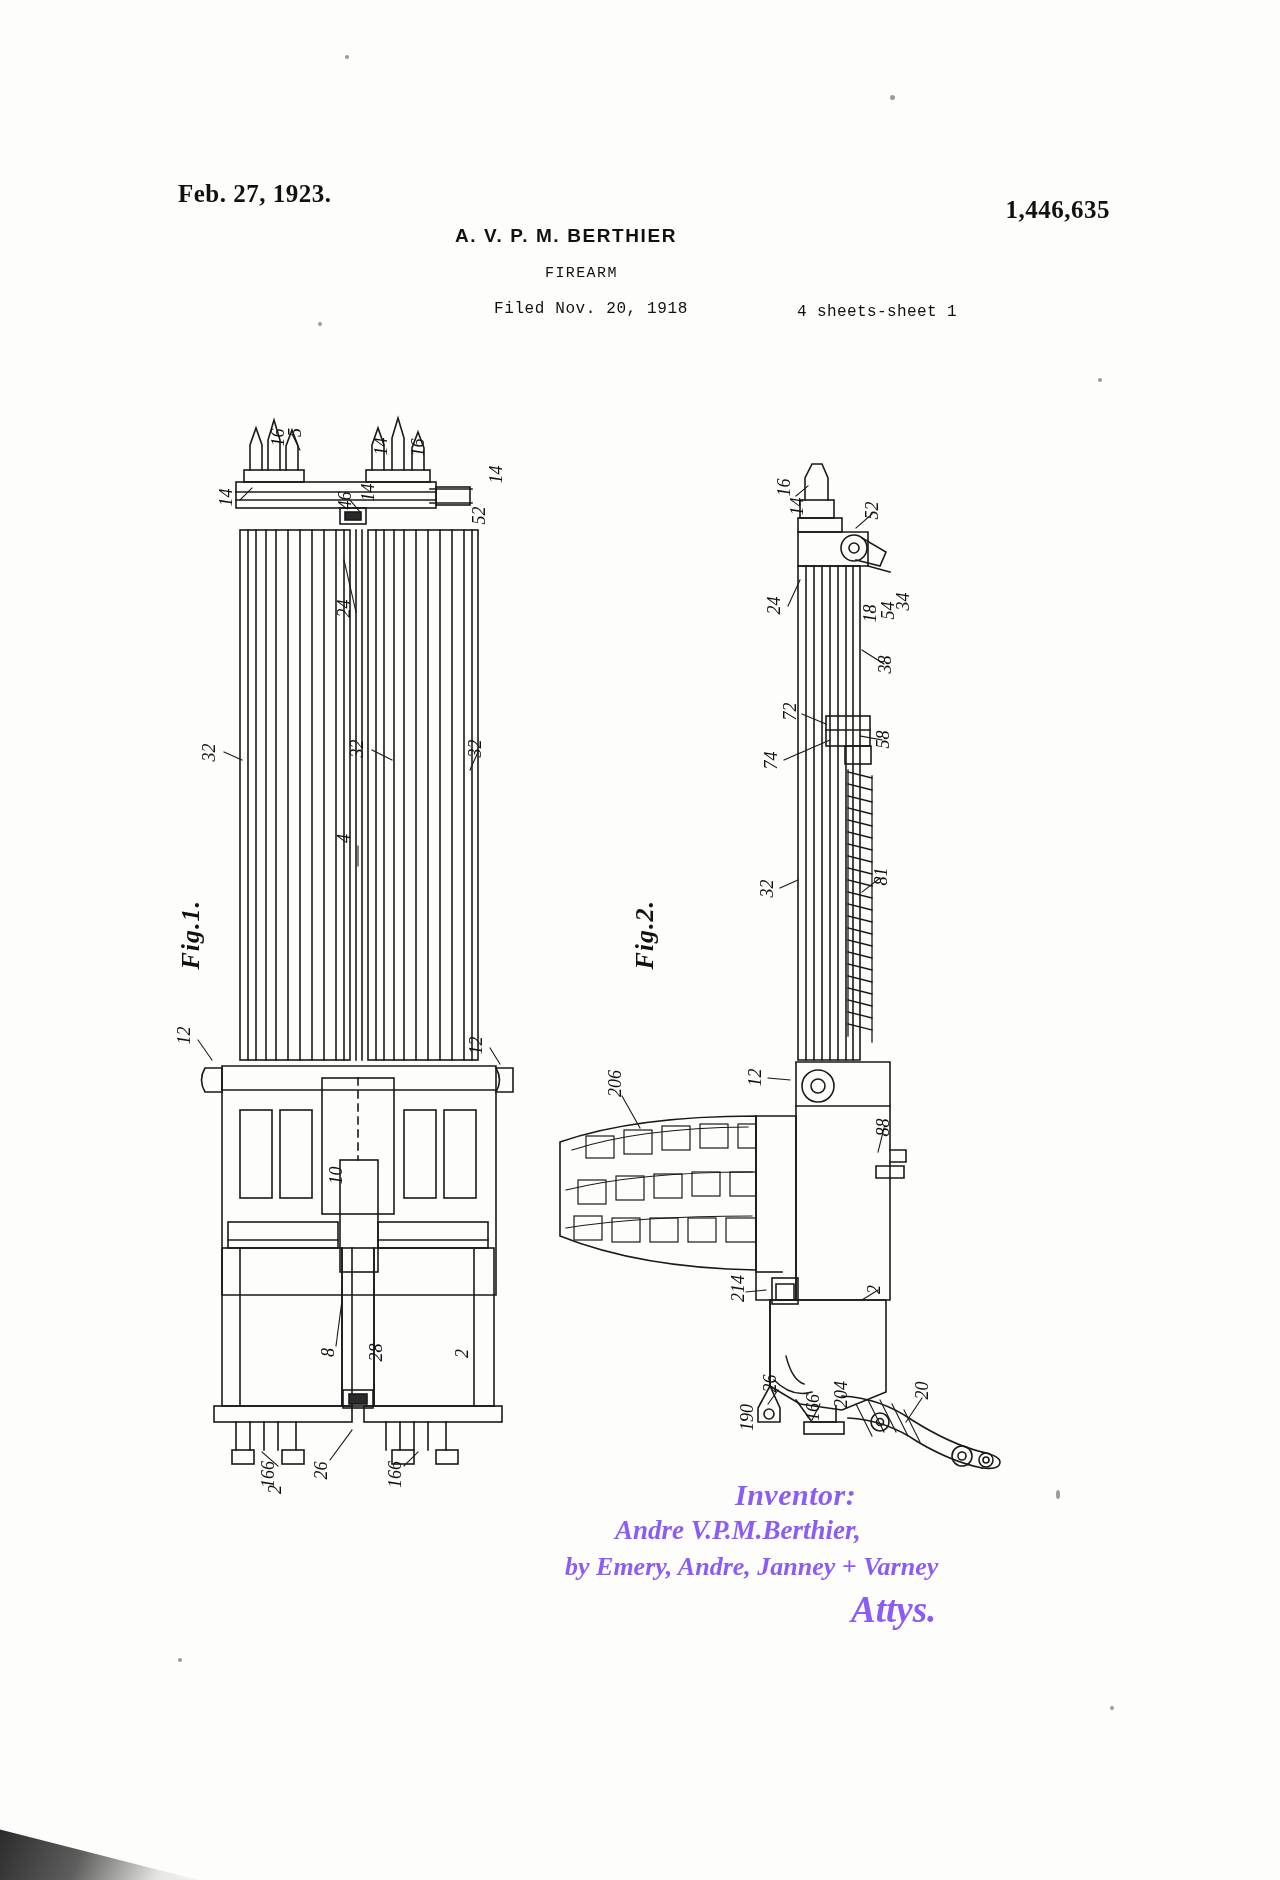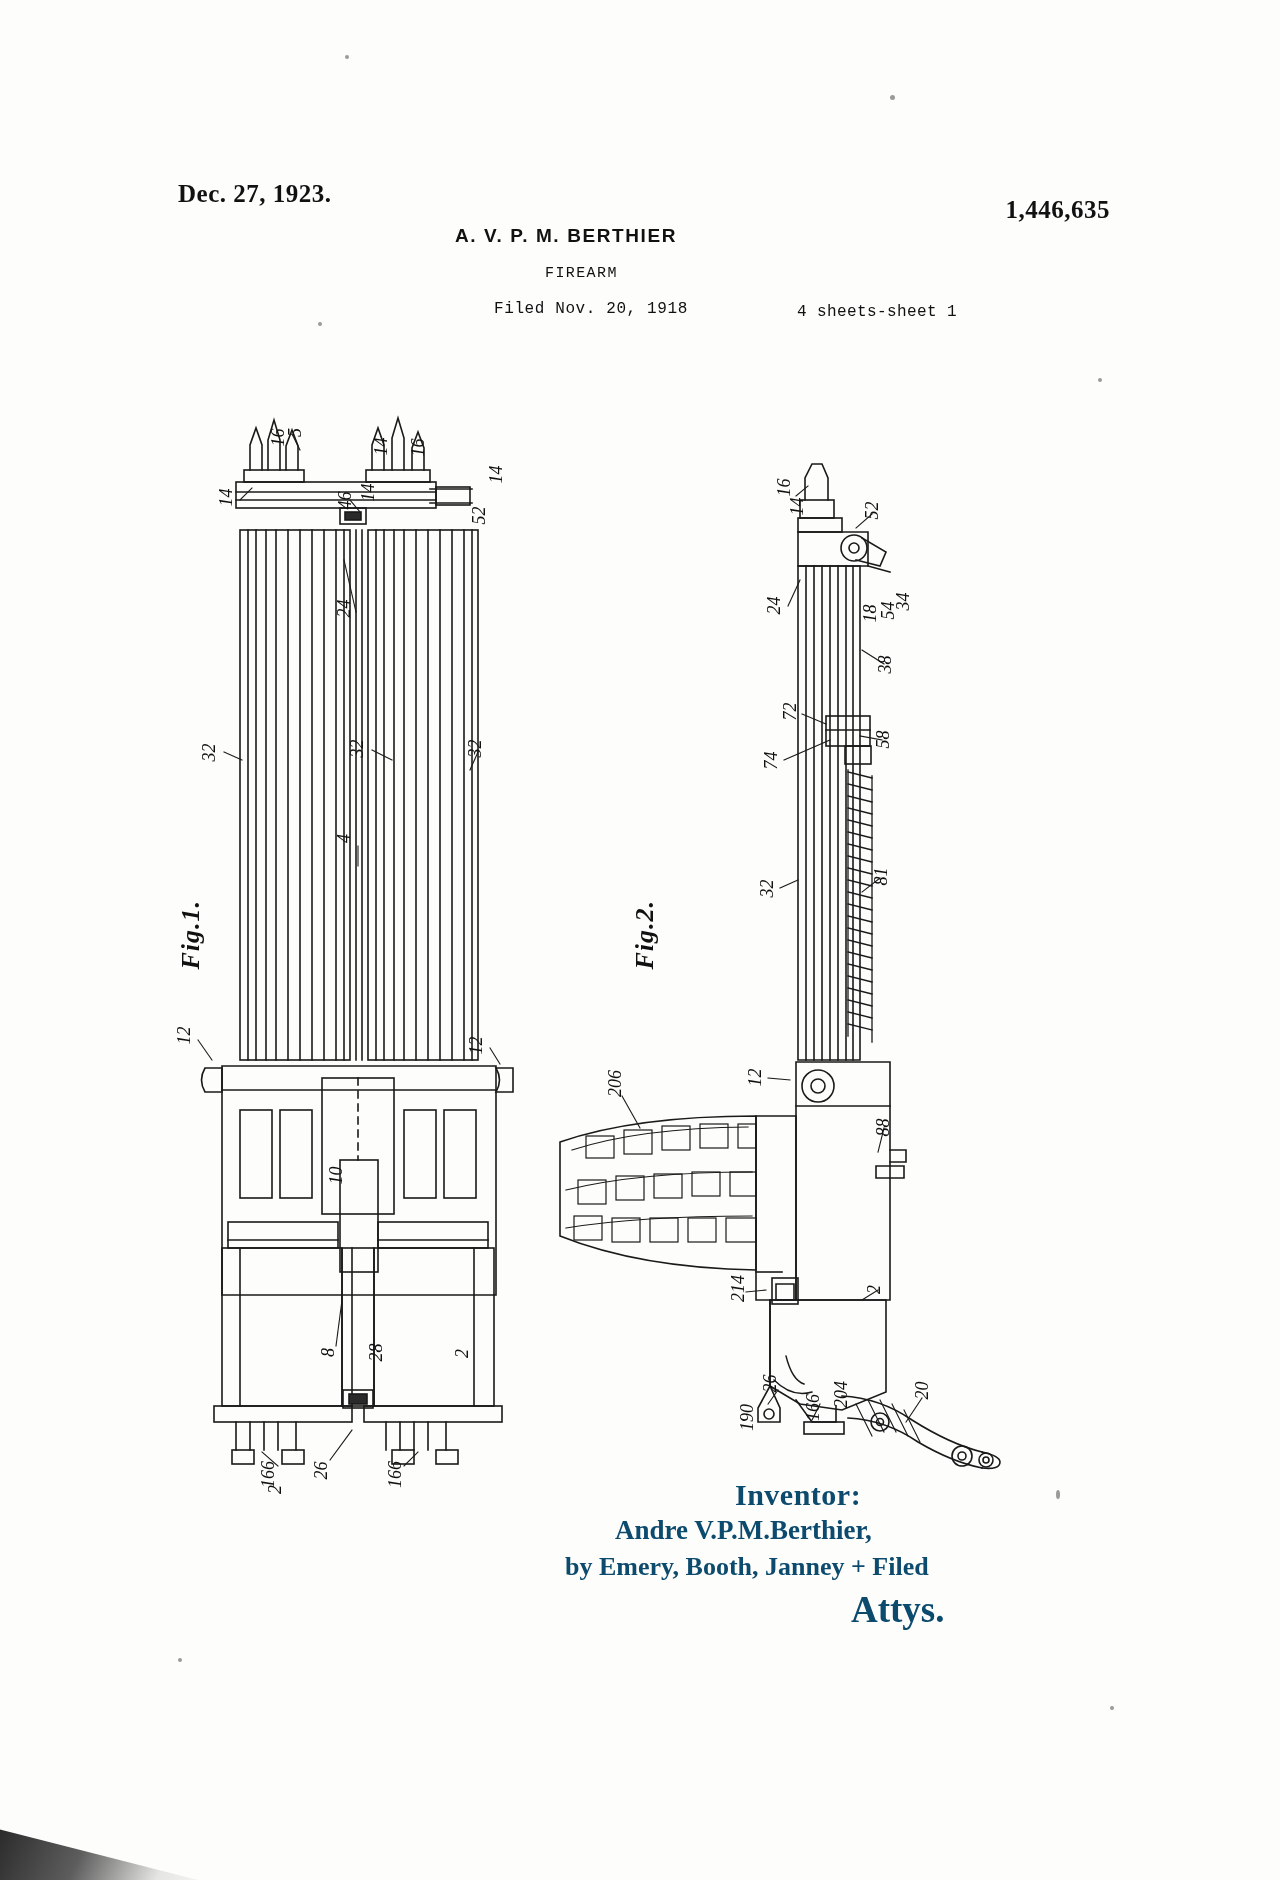--- a/index.html
+++ b/index.html
@@ -107,22 +107,23 @@
     left: 0;
     top: 0;
     width: 1280px;
     height: 1880px;
   }
 
   
   .sig {
     position: absolute;
     font-family: "Liberation Serif", serif;
+    font-style: italic;
     white-space: nowrap;
-    color: #0c4a6e;
+    color: #8b5cf6;
   }
   #sig-inventor-label {
     left: 735px; top: 1478px;
     font-size: 30px;
     font-weight: bold;
     letter-spacing: 0.5px;
   }
   #sig-inventor-name {
     left: 615px; top: 1515px;
     font-size: 27px;
@@ -153,21 +154,21 @@
     position: absolute;
     background: #9a9a9a;
     border-radius: 50%;
   }
 </style>
 </head>
 <body>
 
 <div class="page">
 
-  <div class="hdr-date">Dec. 27, 1923.</div>
+  <div class="hdr-date">Feb. 27, 1923.</div>
   <div class="hdr-number">1,446,635</div>
   <div class="hdr-author">A. V. P. M. BERTHIER</div>
   <div class="hdr-title">FIREARM</div>
   <div class="hdr-filed">Filed Nov. 20, 1918</div>
   <div class="hdr-sheets">4 sheets-sheet 1</div>
 
   <svg class="drawing" viewBox="0 0 1280 1880">
     <g stroke="#1a1a1a" fill="none" stroke-width="1.6" stroke-linecap="square">
 
       <g>
@@ -440,21 +441,21 @@
       <div class="ref" style="left: 870px; top: 1279px;">2</div>
       <div class="ref" style="left: 761px; top: 1373px;">26</div>
       <div class="ref" style="left: 734px; top: 1407px;">190</div>
       <div class="ref" style="left: 800px; top: 1397px;">166</div>
       <div class="ref" style="left: 828px; top: 1384px;">204</div>
       <div class="ref" style="left: 913px; top: 1380px;">20</div>
     </div>
 
   <div class="sig" id="sig-inventor-label">Inventor:</div>
   <div class="sig" id="sig-inventor-name">Andre V.P.M.Berthier,</div>
-  <div class="sig" id="sig-attorneys">by Emery, Booth, Janney + Filed</div>
+  <div class="sig" id="sig-attorneys">by Emery, Andre, Janney + Varney</div>
   <div class="sig" id="sig-attys-label">Attys.</div>
 
   <div class="smudge"></div>
   <div class="speck" style="left:345px;top:55px;width:4px;height:4px;"></div>
   <div class="speck" style="left:890px;top:95px;width:5px;height:5px;"></div>
   <div class="speck" style="left:318px;top:322px;width:4px;height:4px;"></div>
   <div class="speck" style="left:1056px;top:1490px;width:4px;height:9px;"></div>
   <div class="speck" style="left:1098px;top:378px;width:4px;height:4px;"></div>
   <div class="speck" style="left:178px;top:1658px;width:4px;height:4px;"></div>
   <div class="speck" style="left:1110px;top:1706px;width:4px;height:4px;"></div>

